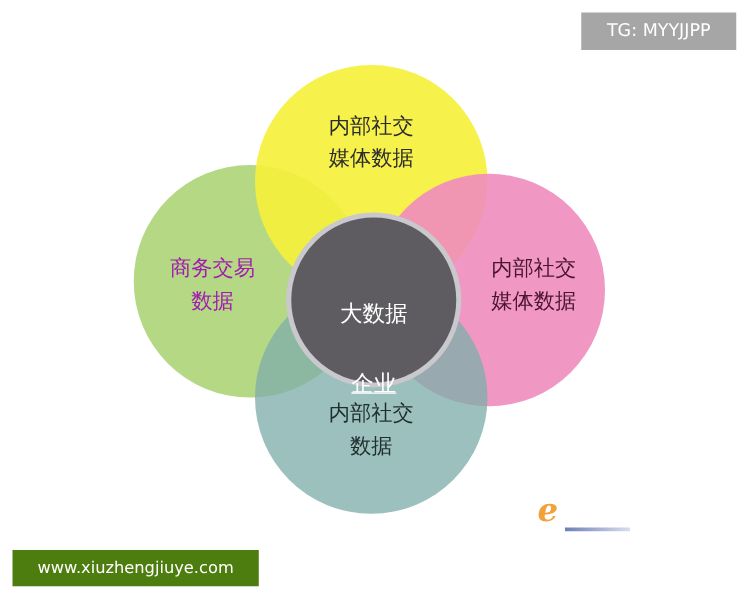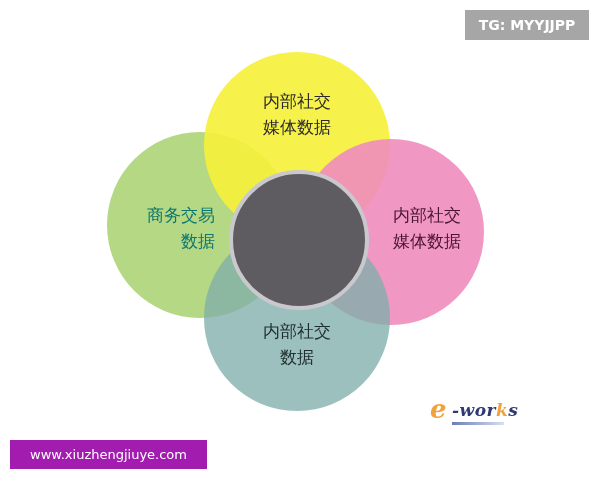--- a/index.html
+++ b/index.html
@@ -21,33 +21,33 @@
     position: absolute; left: 229px; top: 170px; width: 132px; height: 132px;
     border-radius: 50%; background: #5e5c60; border: 4px solid #c9c8cc;
     z-index: 6;
   }
   .label {
     position: absolute; z-index: 7; text-align: center;
     font-size: 17px; line-height: 26px; color: #2b2b2b;
     white-space: pre-line;
   }
   .l-yellow { left: 240px; top: 88px; width: 114px; }
-  .l-green  { left: 105px; top: 202px; width: 110px; color: #0f766e; text-align: right; }
+  .l-green  { left: 115px; top: 202px; width: 110px; color: #a21caf; }
   .l-pink   { left: 370px; top: 202px; width: 114px; color: #4a1530; }
   .l-teal   { left: 240px; top: 318px; width: 114px; color: #1f2e2e; }
   .l-center { left: 240px; top: 210px; width: 118px; color: #ffffff; font-size: 18px; line-height: 28px; }
   .l-center .line2 { text-decoration: underline; }
   .tag-badge {
     position: absolute; left: 465px; top: 10px; width: 124px; height: 30px;
     background: #a6a6a6; color: #ffffff; font-size: 14px;
-    display: flex; align-items: center; justify-content: center; z-index: 10; font-weight: bold;
+    display: flex; align-items: center; justify-content: center; z-index: 10;
   }
   .url-badge {
     position: absolute; left: 10px; top: 440px; width: 197px; height: 29px;
-    background: #a21caf; color: #ffffff; font-size: 13px;
+    background: #4d7c0f; color: #ffffff; font-size: 13px;
     display: flex; align-items: center; justify-content: center; z-index: 10;
   }
   .logo {
     position: absolute; left: 430px; top: 398px; width: 90px; height: 30px; z-index: 10;
   }
   .logo .e {
     position: absolute; left: 0; top: -4px; font-size: 26px; font-style: italic;
     font-family: "DejaVu Serif", serif; color: #f2a23a; font-weight: bold;
   }
   .logo .word {
@@ -71,22 +71,25 @@
   <div class="c-center"></div>
 
   <div class="label l-yellow">内部社交
 媒体数据</div>
   <div class="label l-green">商务交易
 数据</div>
   <div class="label l-pink">内部社交
 媒体数据</div>
   <div class="label l-teal">内部社交
 数据</div>
+  <div class="label l-center">
+    <div>大数据</div>
+    <div class="line2">企业</div>
+  </div>
 </div>
 
 <div class="tag-badge">TG: MYYJJPP</div>
 <div class="url-badge">www.xiuzhengjiuye.com</div>
 
 <div class="logo">
   <span class="e">e</span>
-  <span class="word"><span>-wor</span><span class="k">k</span><span>s</span></span>
   <span class="underline"></span>
 </div>
 
 </body></html>

